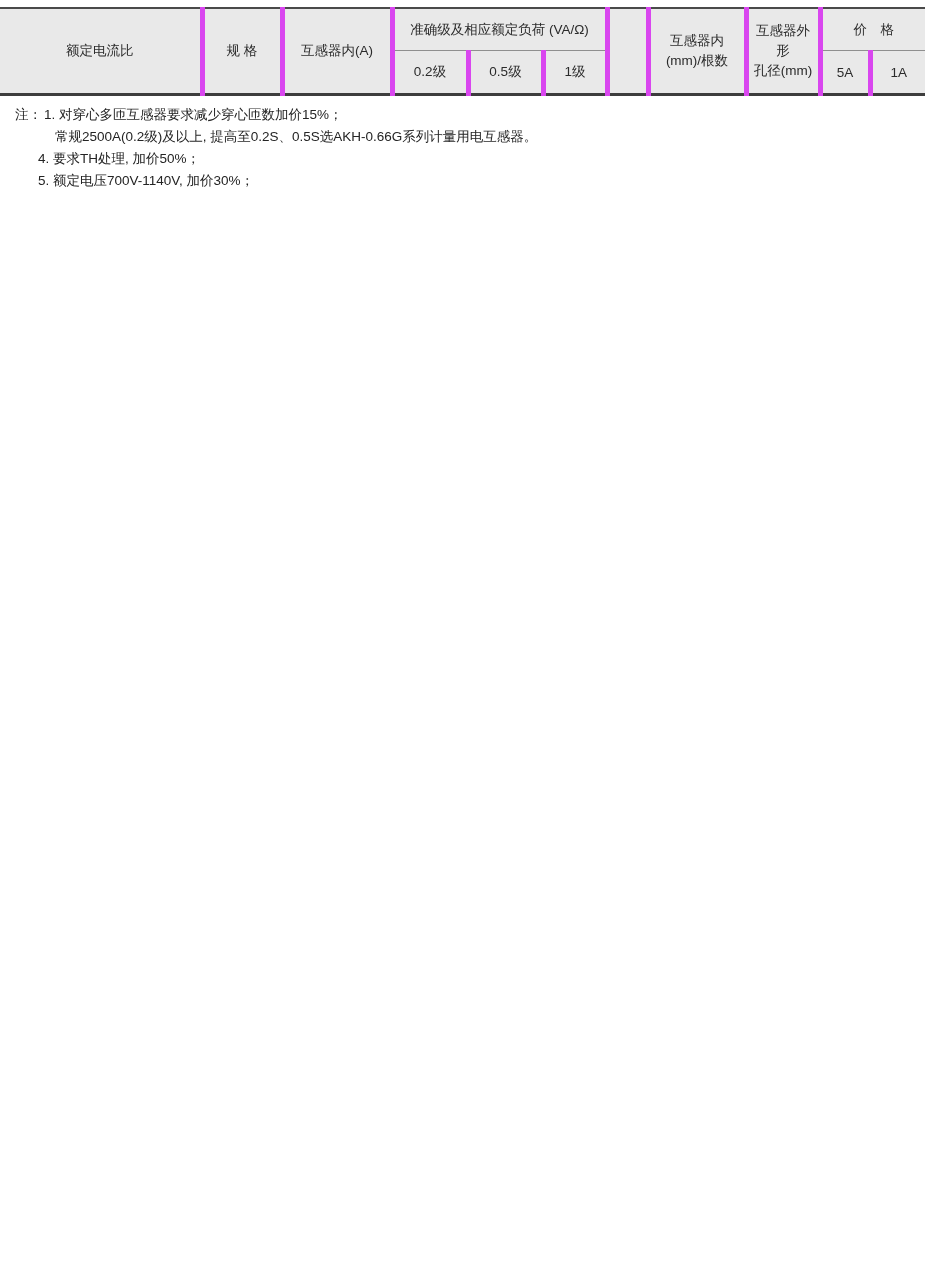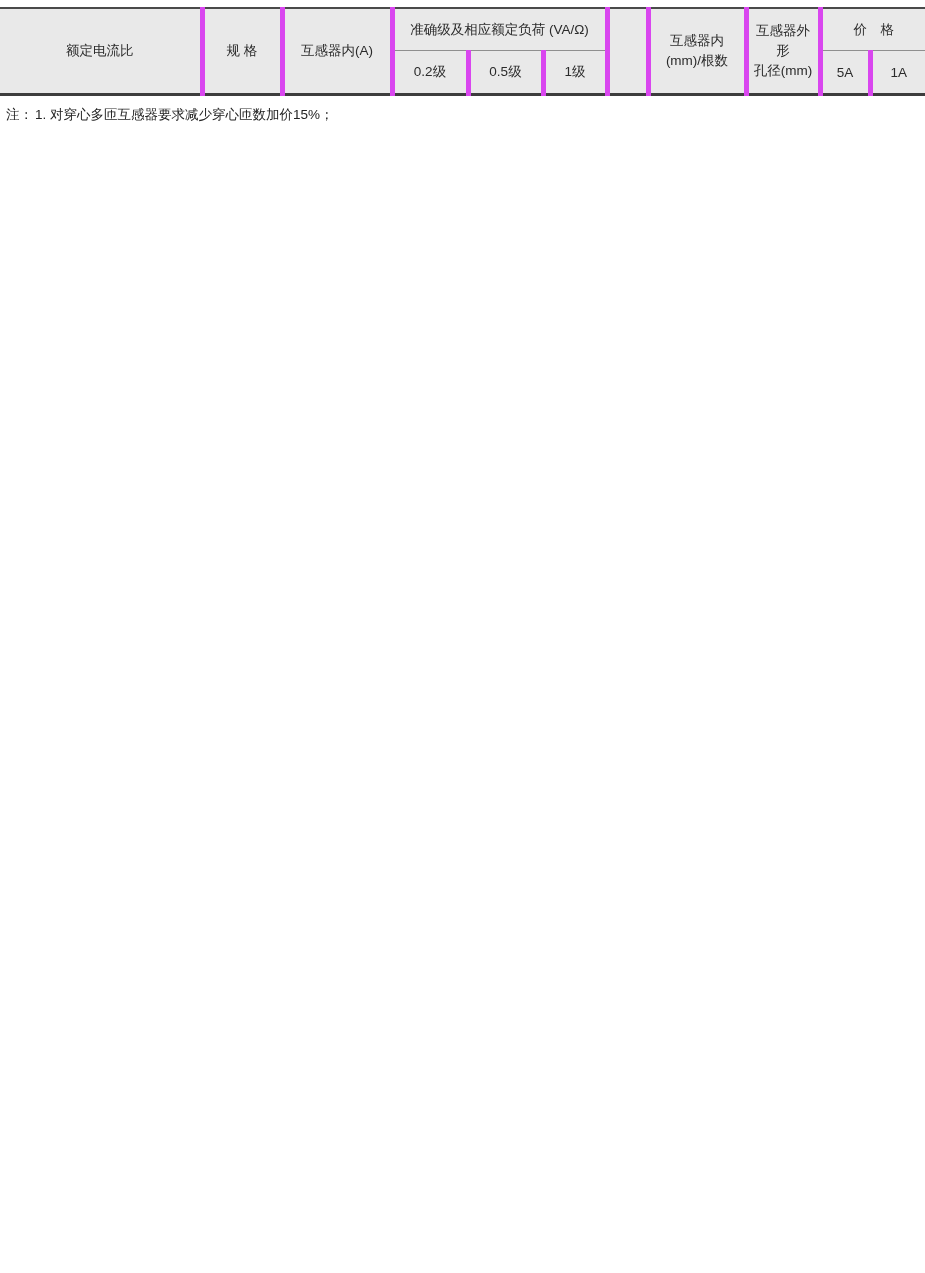--- a/index.html
+++ b/index.html
@@ -21,21 +21,21 @@
 
   thead { border-bottom:3px solid #3d3d3d; }
   th { background:#e9e9e9; font-weight:normal; font-size:13.5px;
     border-bottom:1px solid #8f8f8f; }
   tr.h1 { height:34px; } tr.h2 { height:35px; }
   .pre { white-space:pre-line; line-height:1.5; }
   .lh13 { line-height:1.3; font-size:13px;padding-left:48px; }
   #tbody-0 { border-bottom:1.5px solid #777777; }
   #tbody-1 { border-bottom:2px solid #3d3d3d; }
 
-  .notes { margin-top:8px; padding-left:6px; font-size:13.5px;
+  .notes { margin-top:8px; padding-left:15px; font-size:13.5px;
     line-height:21.8px; color:#242424; }
   .note-line { white-space:nowrap; }
   .note-line.i1 { padding-left:23px; }
   .note-line.i2 { padding-left:40px; }
   .note-label { padding-right:2px; }
 </style>
 </head>
 <body>
 
 <div class="page">
@@ -74,14 +74,17 @@
         <th>1级</th>
         <th>5A</th>
         <th>1A</th>
       </tr>
     </thead>
     <tbody id="tbody-0"></tbody>
     <tbody id="tbody-1"></tbody>
   </table>
   <div class="notes" id="notes">
       <div class="note-line i0"><span class="note-label">注：</span><span>1. 对穿心多匝互感器要求减少穿心匝数加价15%；</span></div>
+      <div class="note-line i2"><span>常规2500A(0.2级)及以上, 提高至0.2S、0.5S选AKH-0.66G系列计量用电互感器。</span></div>
+      <div class="note-line i1"><span>4. 要求TH处理, 加价50%；</span></div>
+      <div class="note-line i1"><span>5. 额定电压700V-1140V, 加价30%；</span></div>
     </div>
 </div>
 
 </body></html>

